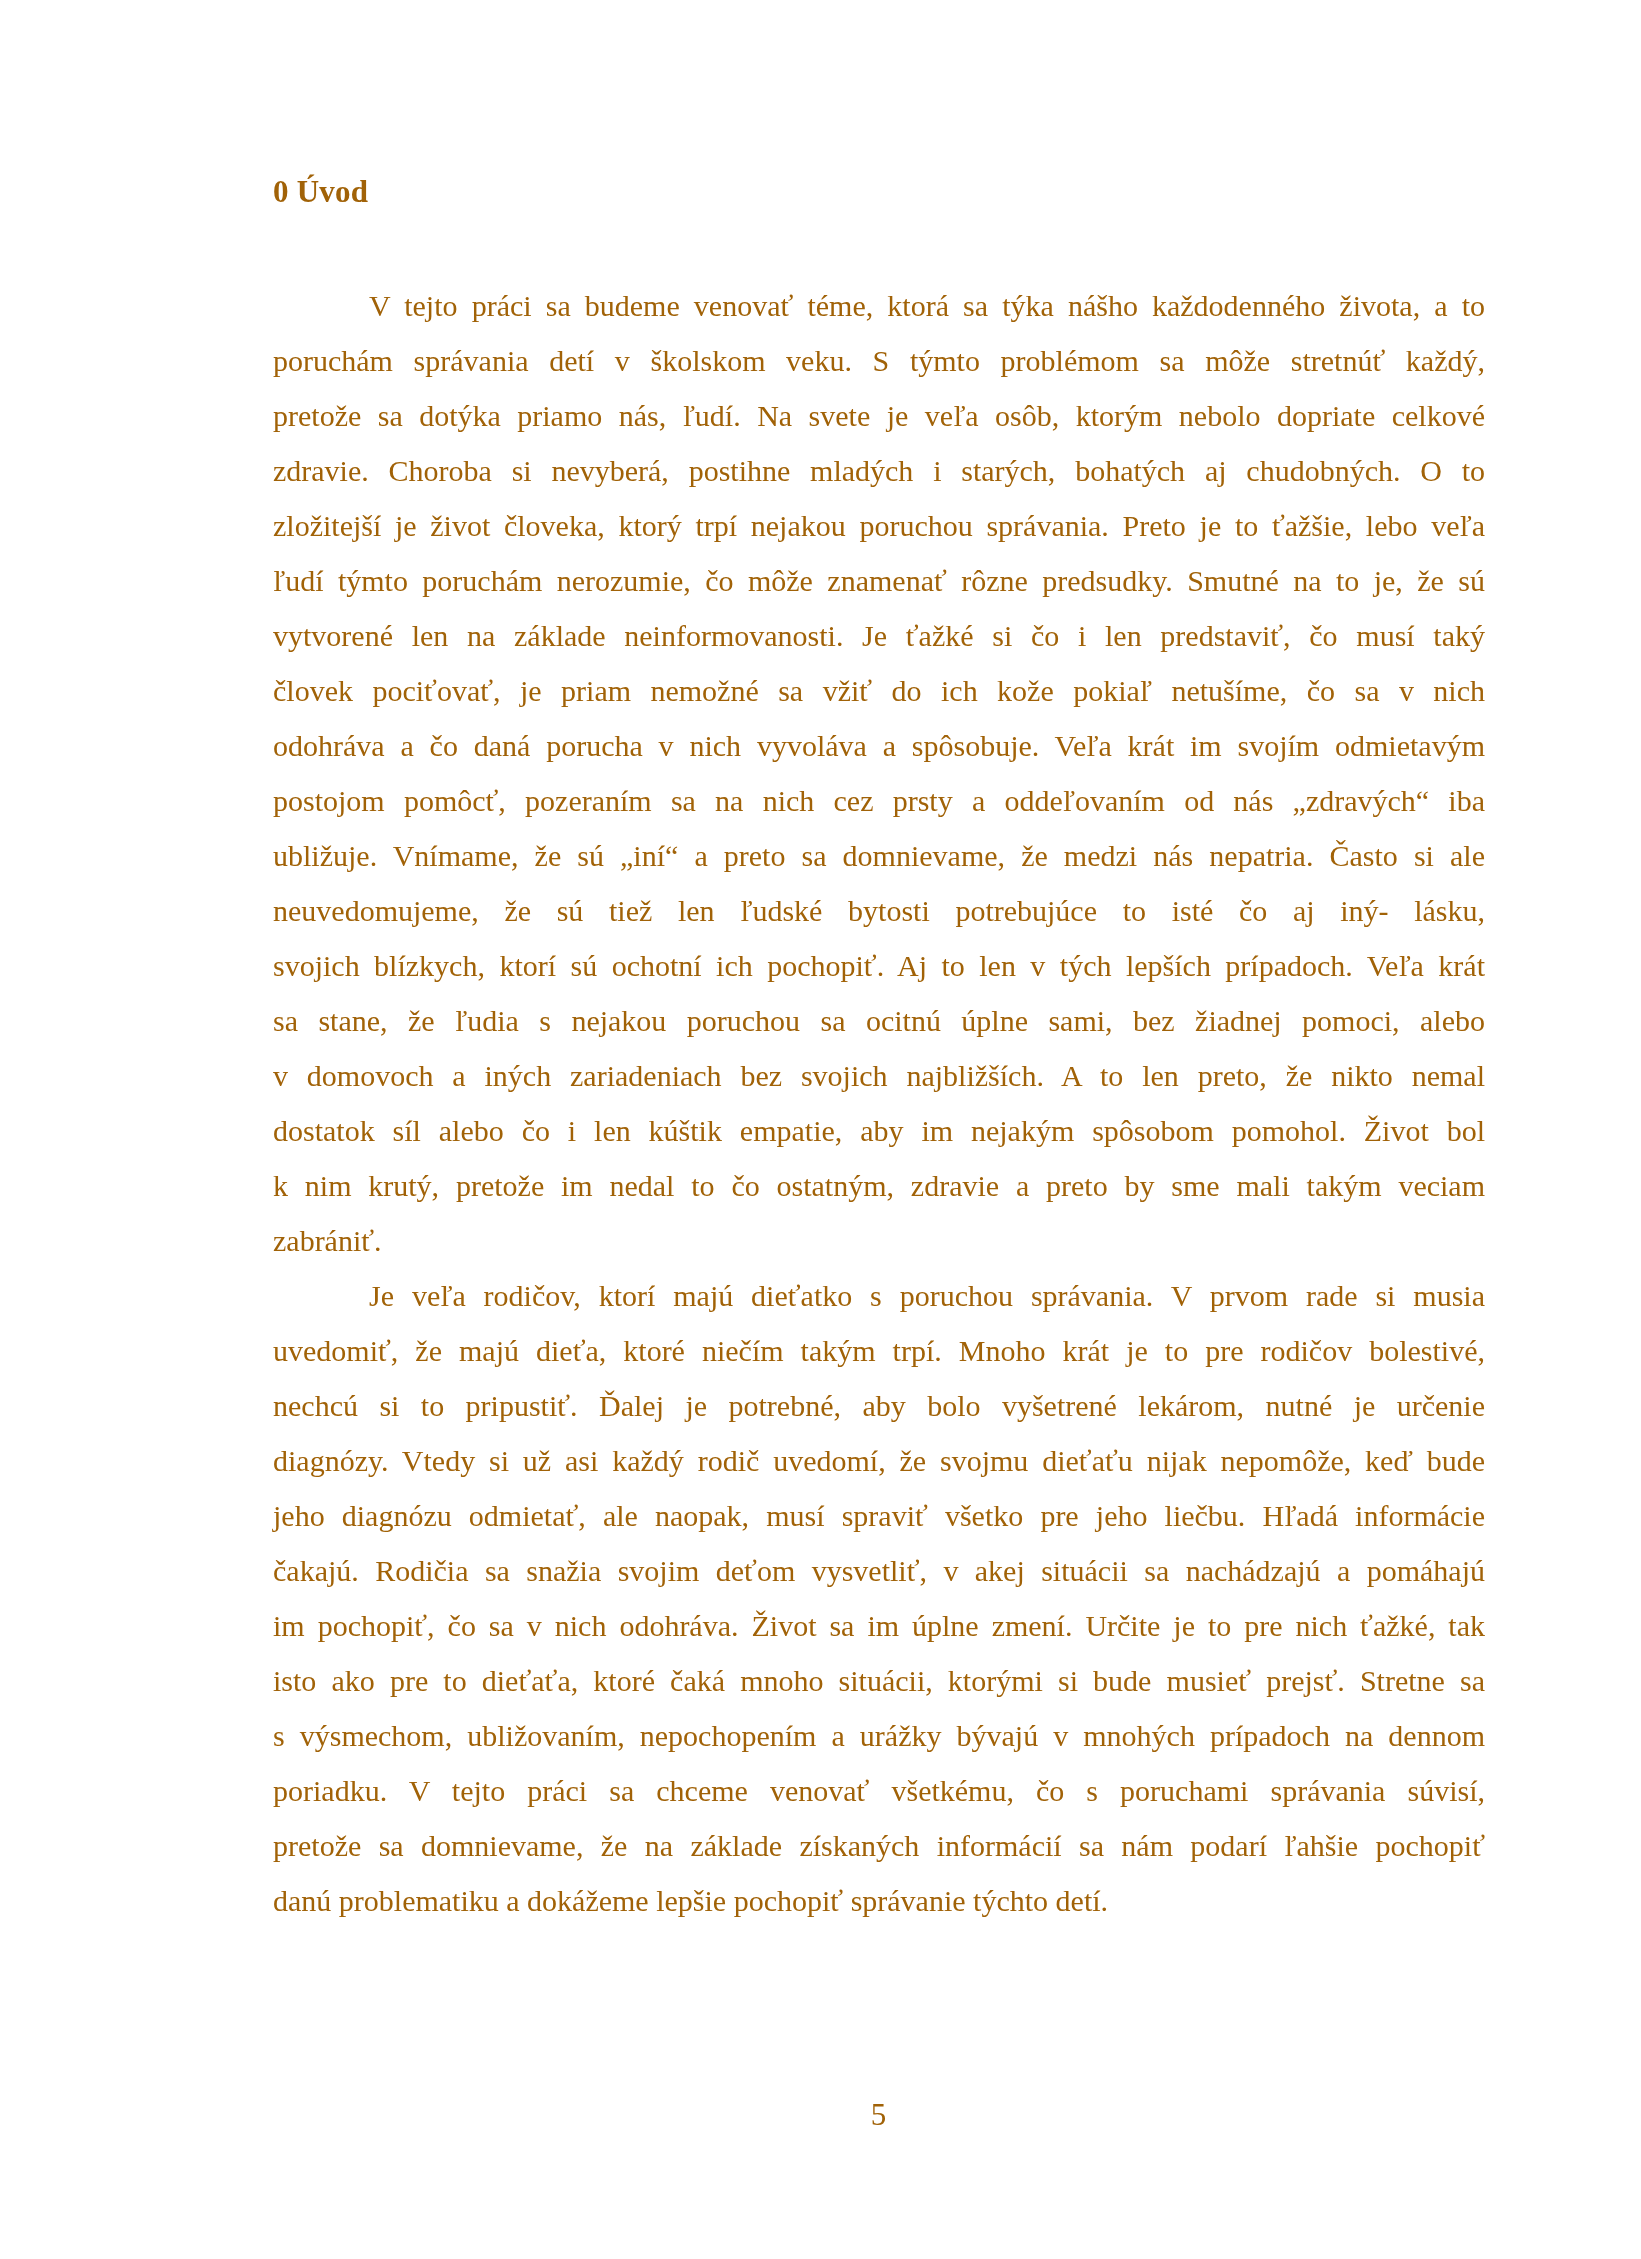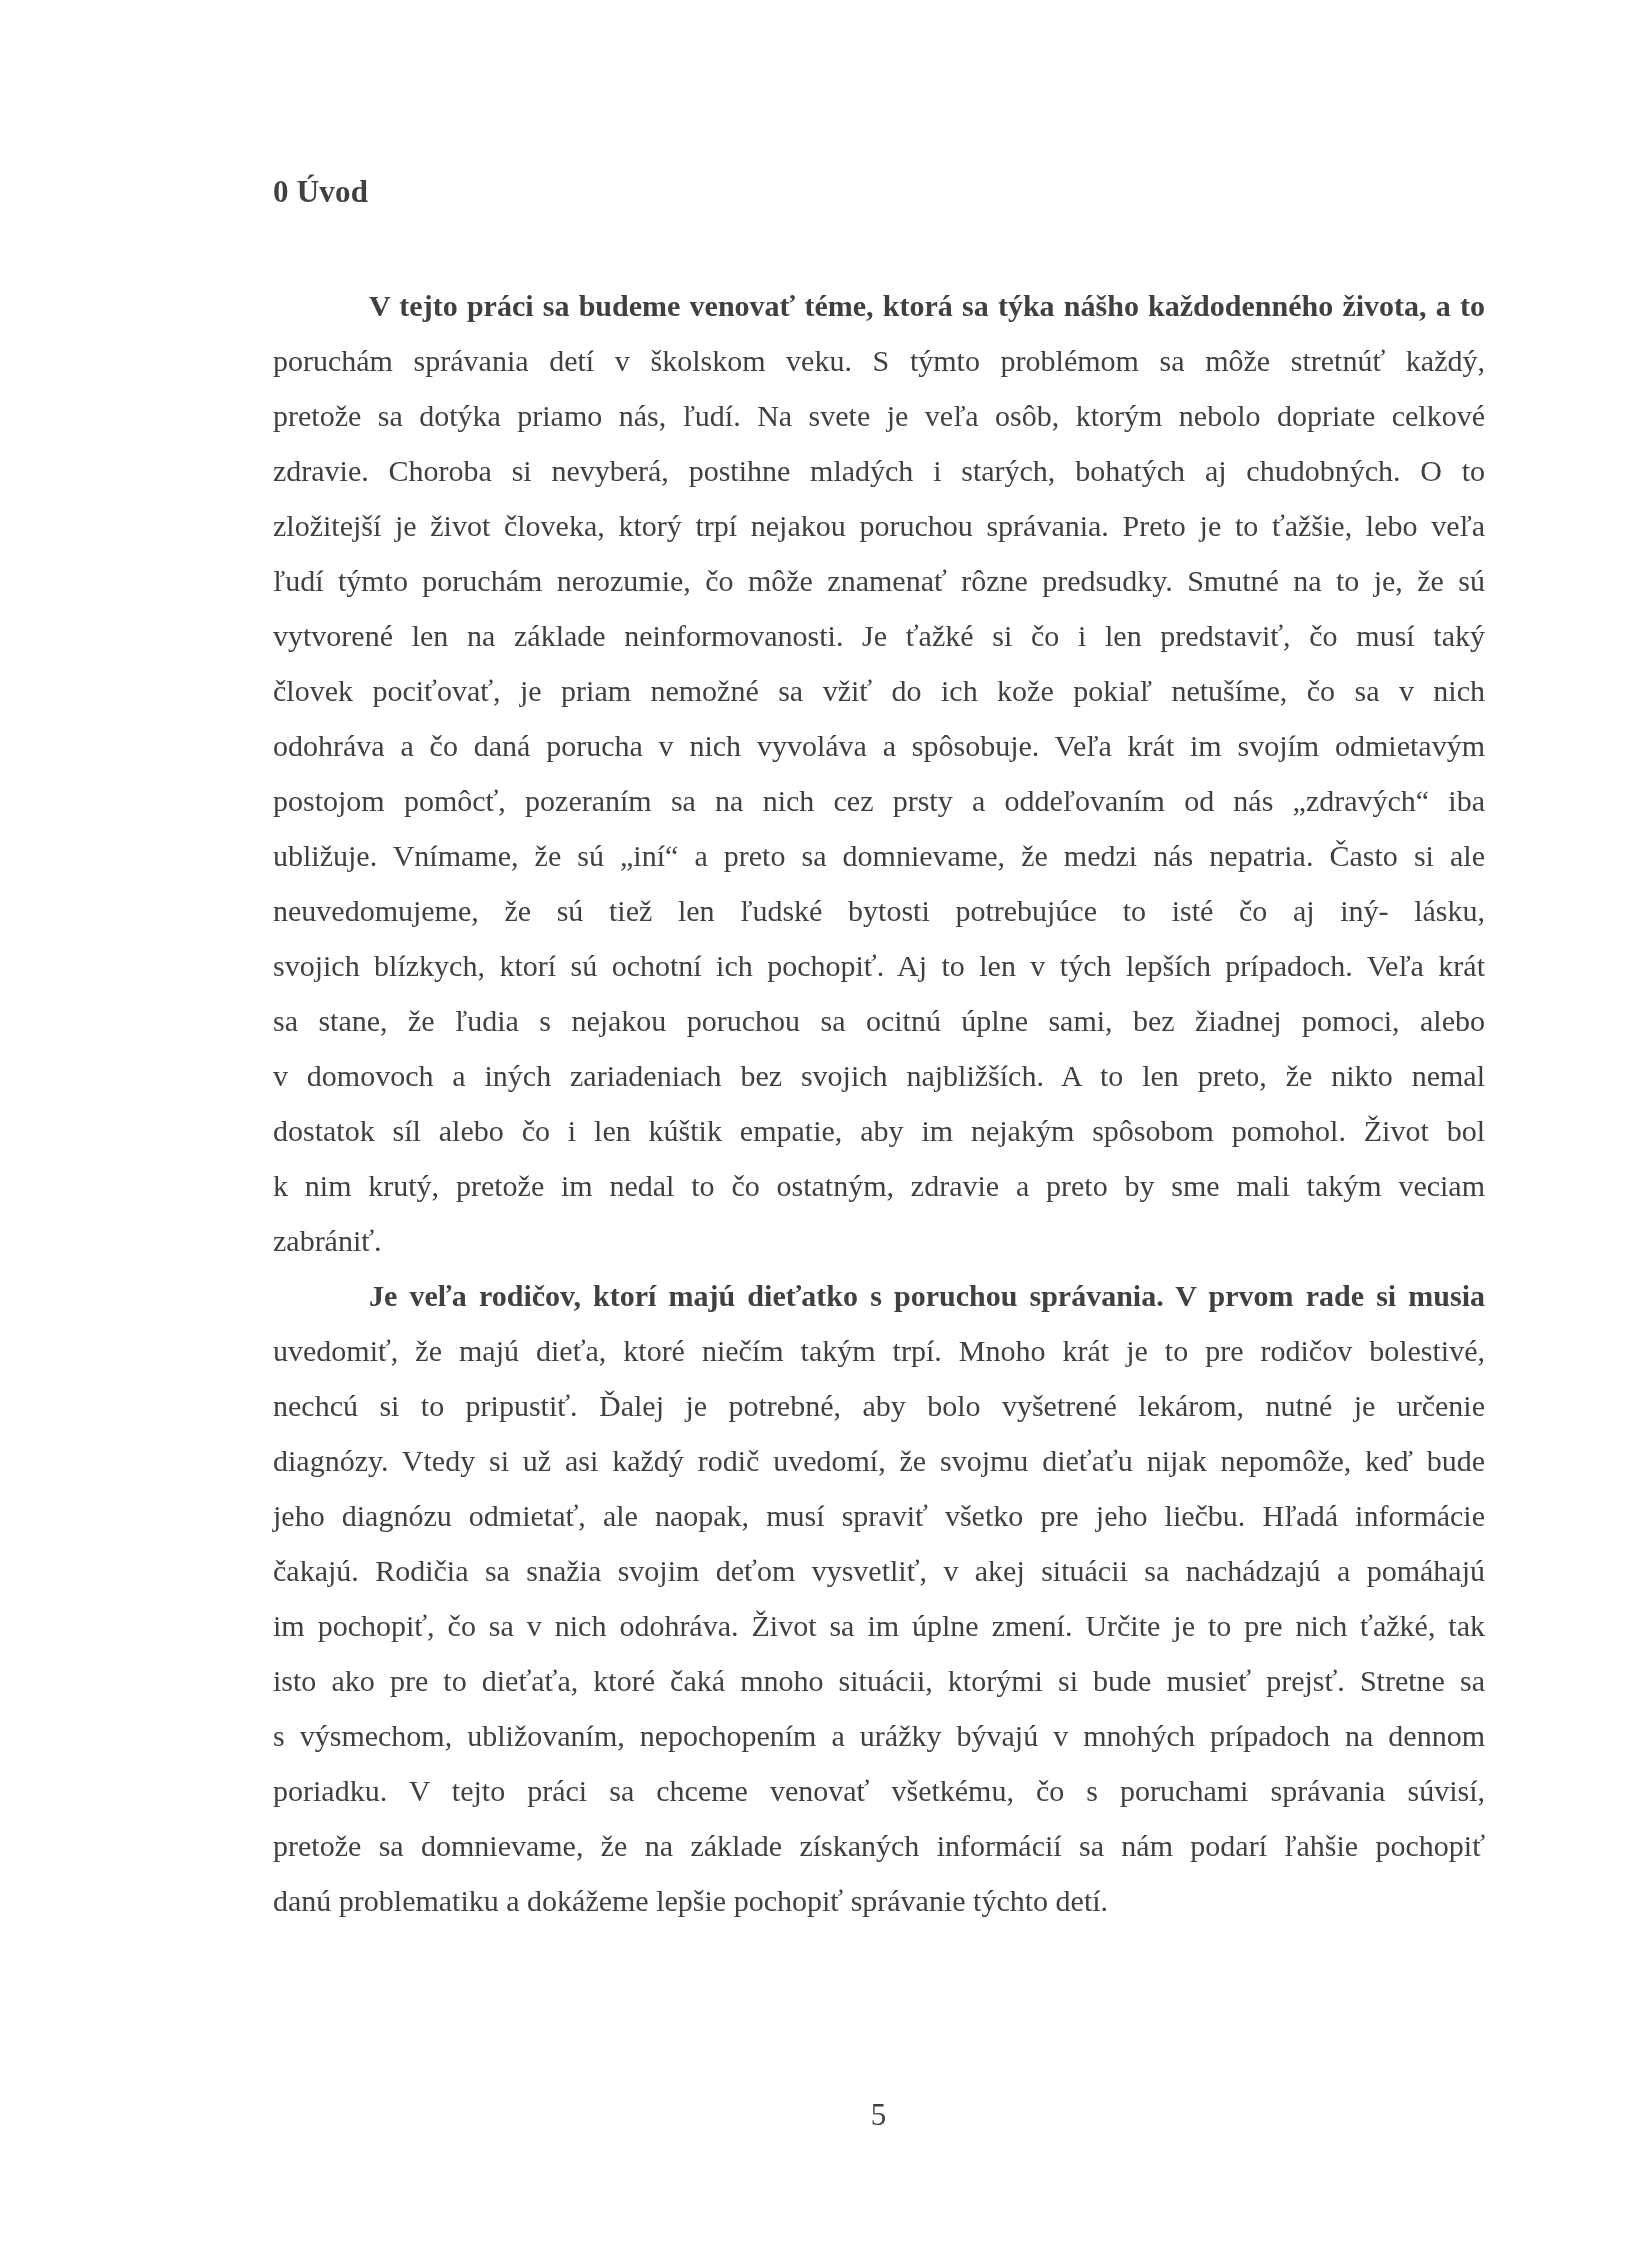--- a/index.html
+++ b/index.html
@@ -1,37 +1,37 @@
 <!DOCTYPE html>
 <html><head>
   <meta charset="utf-8">
   <style>
     html, body { margin: 0; padding: 0; background: #ffffff; }
     body { width: 1641px; height: 2259px; position: relative; overflow: hidden; }
     .page {
       position: absolute; left: 0; top: 0; width: 1641px; height: 2031px;
-      background: #ffffff; color: #404040;
+      background: #ffffff; color: #a16207;
       font-family: "Liberation Serif", "DejaVu Serif", serif;
     }
     .heading {
       position: absolute; left: 273px; top: 172px;
       font-size: 31px; font-weight: bold; line-height: 39px;
       white-space: nowrap; letter-spacing: 0.2px;
     }
     .body-text {
       position: absolute; left: 273px; top: 278px; width: 1212px;
       font-size: 30px;
     }
     .line {
       display: block; height: 55px; line-height: 55px;
       text-align: justify; text-align-last: justify;
       white-space: nowrap; overflow: visible;
     }
     .line.last { text-align-last: left; }
-    .line.indent { padding-left: 96px; font-weight: bold; }
+    .line.indent { padding-left: 96px; }
     .page-number {
       position: absolute; left: 830px; width: 97px; top: 2095px;
       font-size: 31px; line-height: 39px; text-align: center;
     }
   </style>
 </head>
 <body>
 
 <div class="page">
   <div class="heading">0 Úvod</div>

